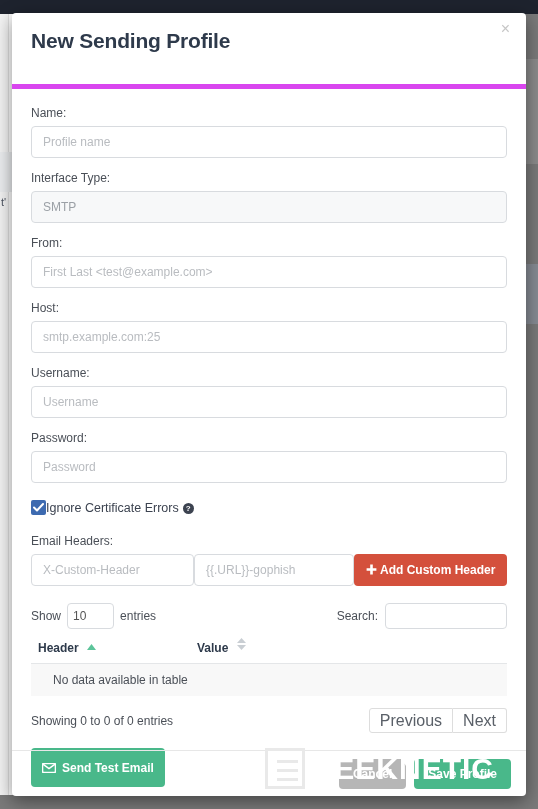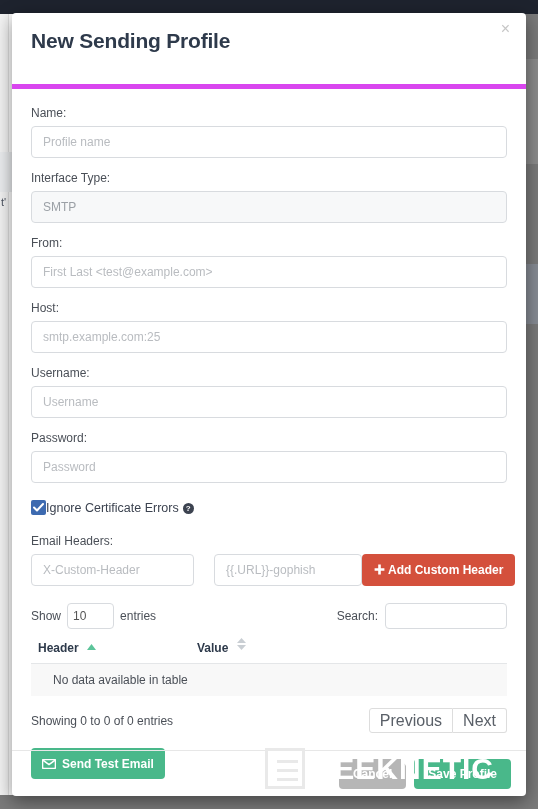--- a/index.html
+++ b/index.html
@@ -160,21 +160,21 @@
   }
 
   
   .headers-row {
     display: flex;
     gap: 0;
     align-items: center;
     margin-bottom: 17px;
   }
   .hdr-name { width: 163px; flex: none; }
-  .hdr-value { width: 148px; flex: none; margin-left: 20px; }
+  .hdr-value { width: 160px; flex: none; }
 
   .btn {
     border: none;
     border-radius: 4px;
     font-size: 12px;
     font-weight: bold;
     color: #fff;
     cursor: pointer;
     font-family: "Liberation Sans", sans-serif;
     padding: 0 12px;
@@ -264,21 +264,21 @@
     background: #fff;
     border: 1px solid #dddddd;
     cursor: pointer;
     font-family: "Liberation Sans", sans-serif;
   }
   .pager button.prev { border-radius: 3px 0 0 3px; }
   .pager button.next { border-radius: 0 3px 3px 0; border-left: none; }
 
   .send-test {
     margin-top: 15px;
-    height: 31px;
+    height: 39px;
     padding: 12px 11px;
     display: inline-flex;
     align-items: center;
     gap: 6px;
   }
 
   
   .modal-footer {
     position: absolute;
     left: 0; bottom: 0;

